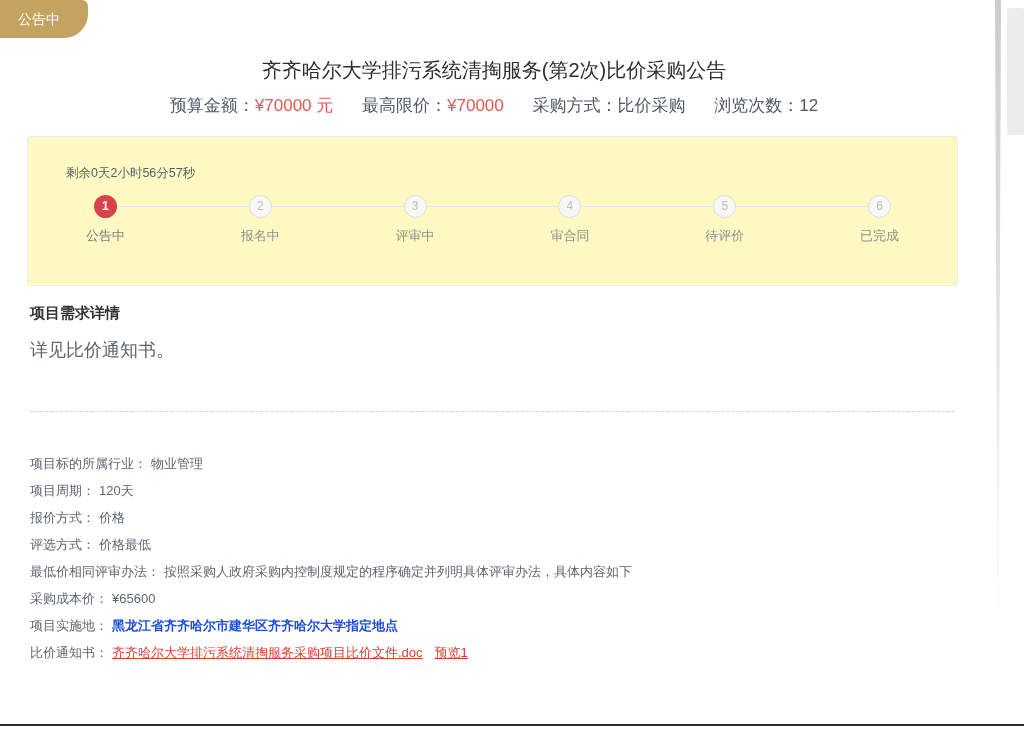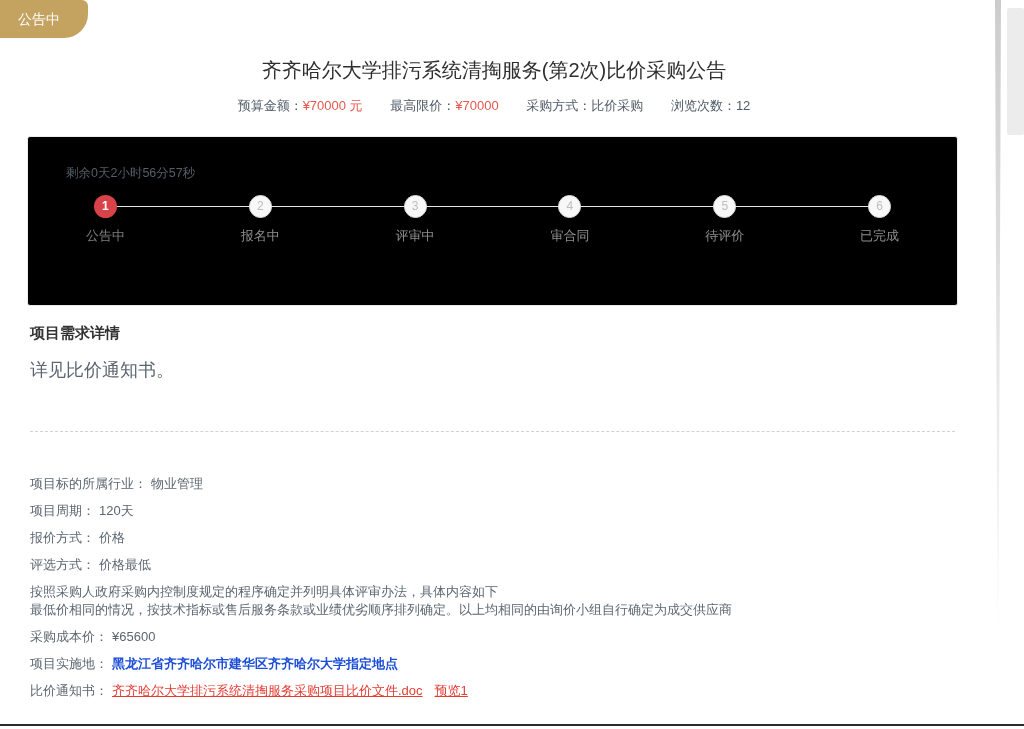--- a/index.html
+++ b/index.html
@@ -17,32 +17,32 @@
     line-height:38px; padding-left:18px;
     border-radius:0 6px 24px 0;
   }
 
   
   .title {
     margin:56px 66px 0 30px; text-align:center;
     font-size:20px; font-weight:normal; color:#2e2e2e; line-height:28px;
   }
   .meta-row {
-    margin:14px 66px 0 30px; text-align:center; font-size:13px; color:#4f5a66;
+    margin:14px 66px 0 30px; text-align:center; font-size:17px; color:#4f5a66;
     line-height:16px;
   }
   .meta-item { display:inline-block; margin:0 12px; white-space:nowrap; }
   .meta-item .mlabel { color:#4f5a66; }
   .meta-item .mvalue { color:#4f5a66; }
   .meta-item .mvalue.red { color:#e8574d; }
 
   
   .stepper-box {
-    position:relative; margin:22px 66px 0 27px; height:170px;
-    background:#000000; border:1px solid #ececec; border-radius:3px;
+    position:relative; margin:22px 66px 0 27px; height:150px;
+    background:#fef9c3; border:1px solid #ececec; border-radius:3px;
   }
   .countdown { padding:28px 0 0 38px; font-size:12.5px; color:#555f69; }
   .steps { position:relative; display:flex; margin-top:13px; }
   .track-line {
     position:absolute; top:11px; left:calc(100%/12); right:calc(100%/12);
     height:1px; background:#e6e6e6;
   }
   .step { flex:1; text-align:center; position:relative; }
   .step .circle {
     position:relative; display:inline-block; width:23px; height:23px;
@@ -158,23 +158,23 @@
       </div>
       <div class="row">
         <span class="flabel">报价方式：</span>
         <span class="fvalue">价格</span>
       </div>
       <div class="row">
         <span class="flabel">评选方式：</span>
         <span class="fvalue">价格最低</span>
       </div>
       <div class="row multi">
+        <span class="flabel">最低价相同评审办法：</span>
         <div class="fvalue-multi">
           <div>按照采购人政府采购内控制度规定的程序确定并列明具体评审办法，具体内容如下</div>
-          <div>最低价相同的情况，按技术指标或售后服务条款或业绩优劣顺序排列确定。以上均相同的由询价小组自行确定为成交供应商</div>
         </div>
       </div>
       <div class="row">
         <span class="flabel">采购成本价：</span>
         <span class="fvalue">¥65600</span>
       </div>
       <div class="row">
         <span class="flabel">项目实施地：</span>
         <span class="fvalue bold">黑龙江省齐齐哈尔市建华区齐齐哈尔大学指定地点</span>
       </div>

